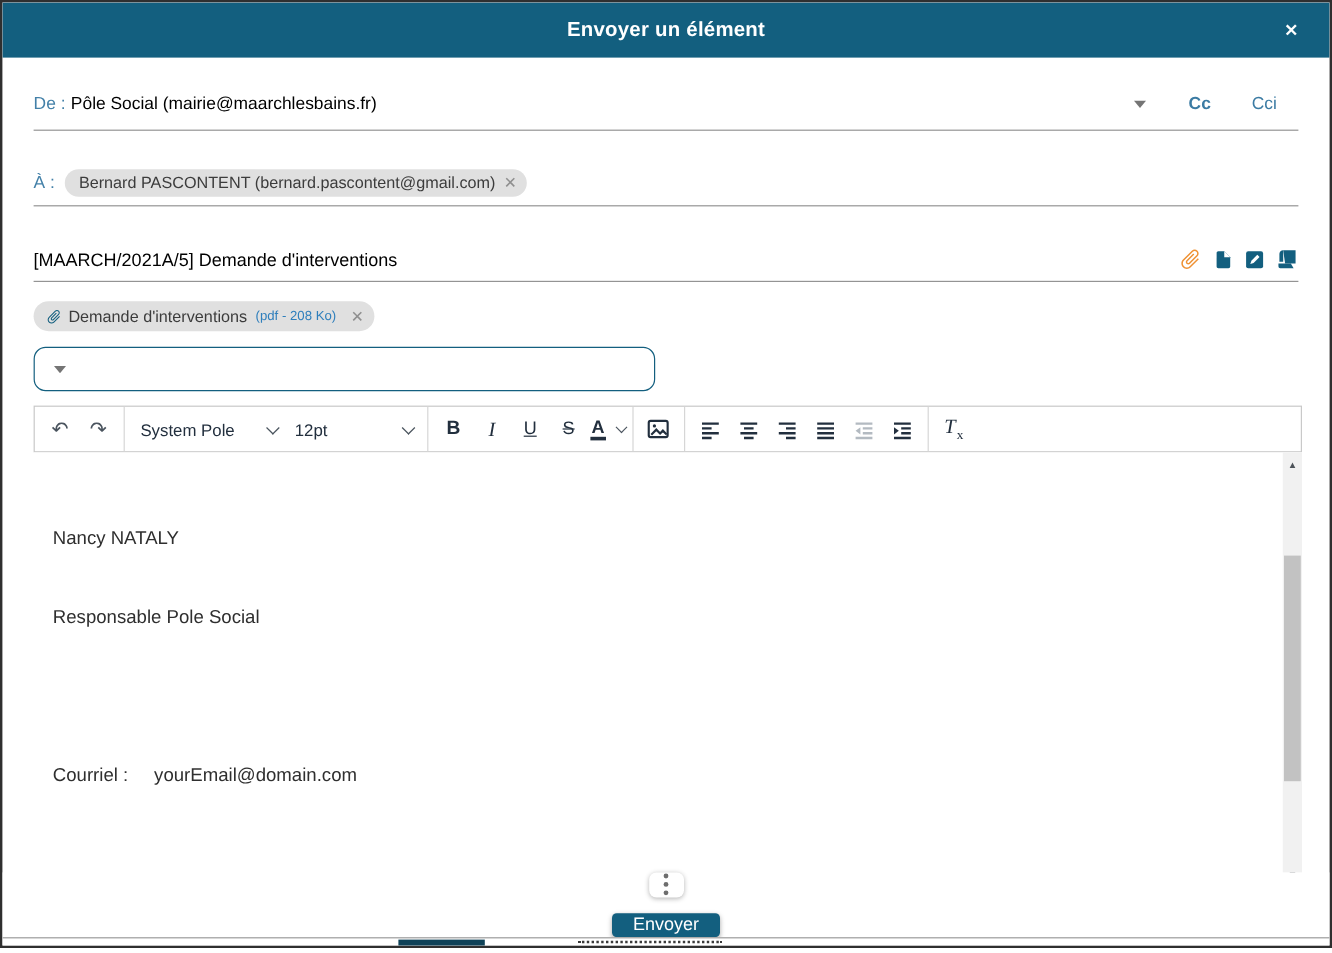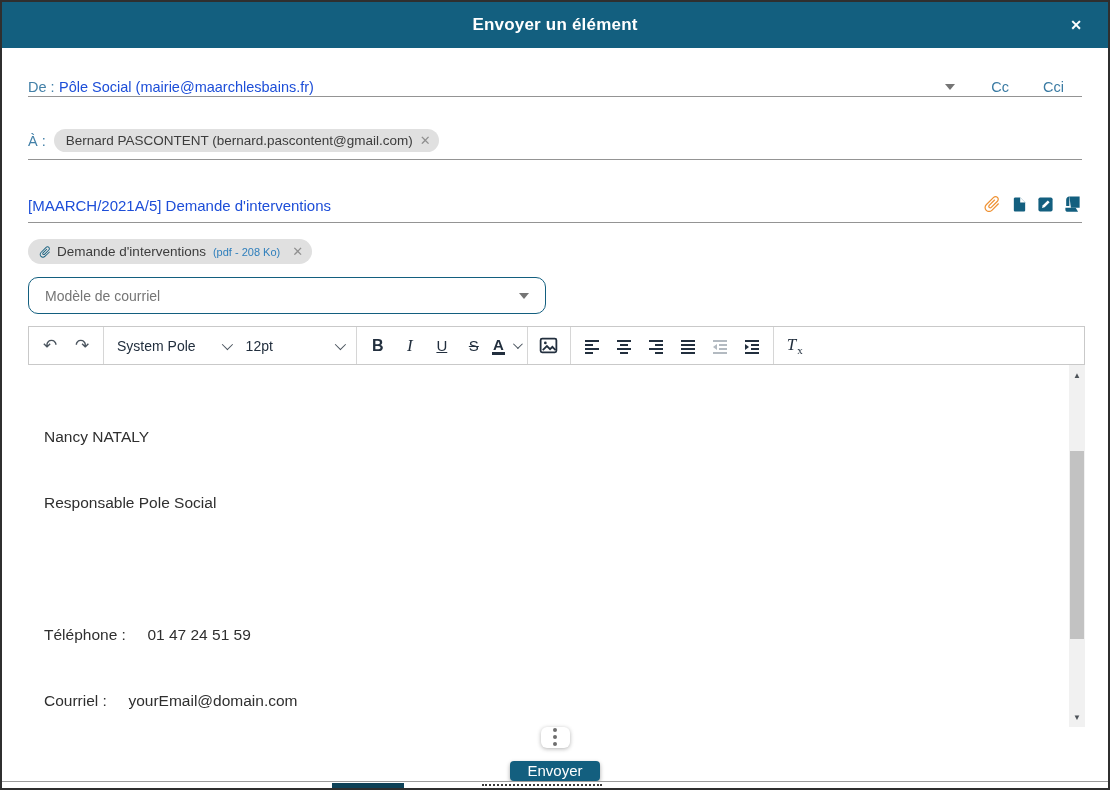--- a/index.html
+++ b/index.html
@@ -8,28 +8,28 @@
 
   
   .hdr { position:relative; height:46px; background:#135f7f; display:flex; align-items:center; justify-content:center; }
   .hdr-title { color:#fff; font-size:17px; font-weight:bold; letter-spacing:.2px; }
   .hdr-close { position:absolute; right:26px; top:0; height:46px; display:flex; align-items:center; color:#fff; font-size:14px; font-weight:bold; background:none; border:none; cursor:pointer; }
 
   .content { padding:0 26px; }
 
   .row-line { border-bottom:1px solid #949494; }
   .lbl { color:#4380a8; font-size:14.5px; }
-  .val { color:#1d4ed8; font-size:14.5px; }
-
-  
-  .from-row { margin-top:30px; padding-bottom:0; display:flex; align-items:center; }
+  .val { color:#000000; font-size:14.5px; }
+
+  
+  .from-row { margin-top:30px; padding-bottom:12px; display:flex; align-items:center; }
   .from-row .grow { flex:1; }
   .caret { width:0; height:0; border-left:5px solid transparent; border-right:5px solid transparent; border-top:6px solid #757575; display:inline-block; }
   .cc-link { color:#3b7ba3; font-size:14.5px; text-decoration:none; cursor:pointer; }
-  .from-row .cc1 { margin:0 34px 0 36px; }
+  .from-row .cc1 { margin:0 34px 0 36px;font-weight:bold; }
   .from-row .cc2 { margin-right:18px; }
 
   
   .to-row { margin-top:32px; padding-bottom:7px; display:flex; align-items:center; }
   .chip { background:#e0e0e0; border-radius:16px; padding:4px 8px 4px 12px; display:inline-flex; align-items:center; font-size:13.5px; color:#3c3c3c; }
   .chip .x { color:#8f8f8f; font-size:13px; margin-left:7px; cursor:pointer; }
   .to-row .lbl { margin-right:8px; }
 
   
   .subject-row { margin-top:34px; padding-bottom:8px; display:flex; align-items:flex-end; }
@@ -164,21 +164,20 @@
               <path fill="#135f7f" d="M16.5 6v11.5c0 2.21-1.79 4-4 4s-4-1.79-4-4V5c0-1.38 1.12-2.5 2.5-2.5s2.5 1.12 2.5 2.5v10.5c0 .55-.45 1-1 1s-1-.45-1-1V6H10v9.5c0 1.38 1.12 2.5 2.5 2.5s2.5-1.12 2.5-2.5V5c0-2.21-1.79-4-4-4S7 2.79 7 5v12.5c0 3.04 2.46 5.5 5.5 5.5s5.5-2.46 5.5-5.5V6h-1.5z"></path>
             </svg>
         </span>
         <span>Demande d'interventions</span>
         <span class="meta">(pdf - 208 Ko)</span>
         <span class="x">✕</span>
       </span>
     </div>
 
     <div class="tpl-select">
-      <span class="ph">Modèle de courriel</span>
       <span class="caret"></span>
     </div>
 
     <div class="editor">
       <div class="toolbar">
         <div class="tb-group">
           <button class="tb-btn">
               <span class="tb-arrow">↶</span>
             </button>
           <button class="tb-btn">
@@ -293,21 +292,20 @@
             <span><span>T</span><span class="xx">x</span></span>
           </button>
         </div>
       </div>
 
       <div class="canvas">
         <div class="etext">
           <div class="sig-line">Nancy NATALY</div>
           <div class="sig-line">Responsable Pole Social</div>
           <div class="sig-line"></div>
-          <div class="sig-line">Téléphone :     01 47 24 51 59</div>
           <div class="sig-line">Courriel :     yourEmail@domain.com</div>
           
           
           
           
           
           
           
         </div>
         <div class="sbar">

